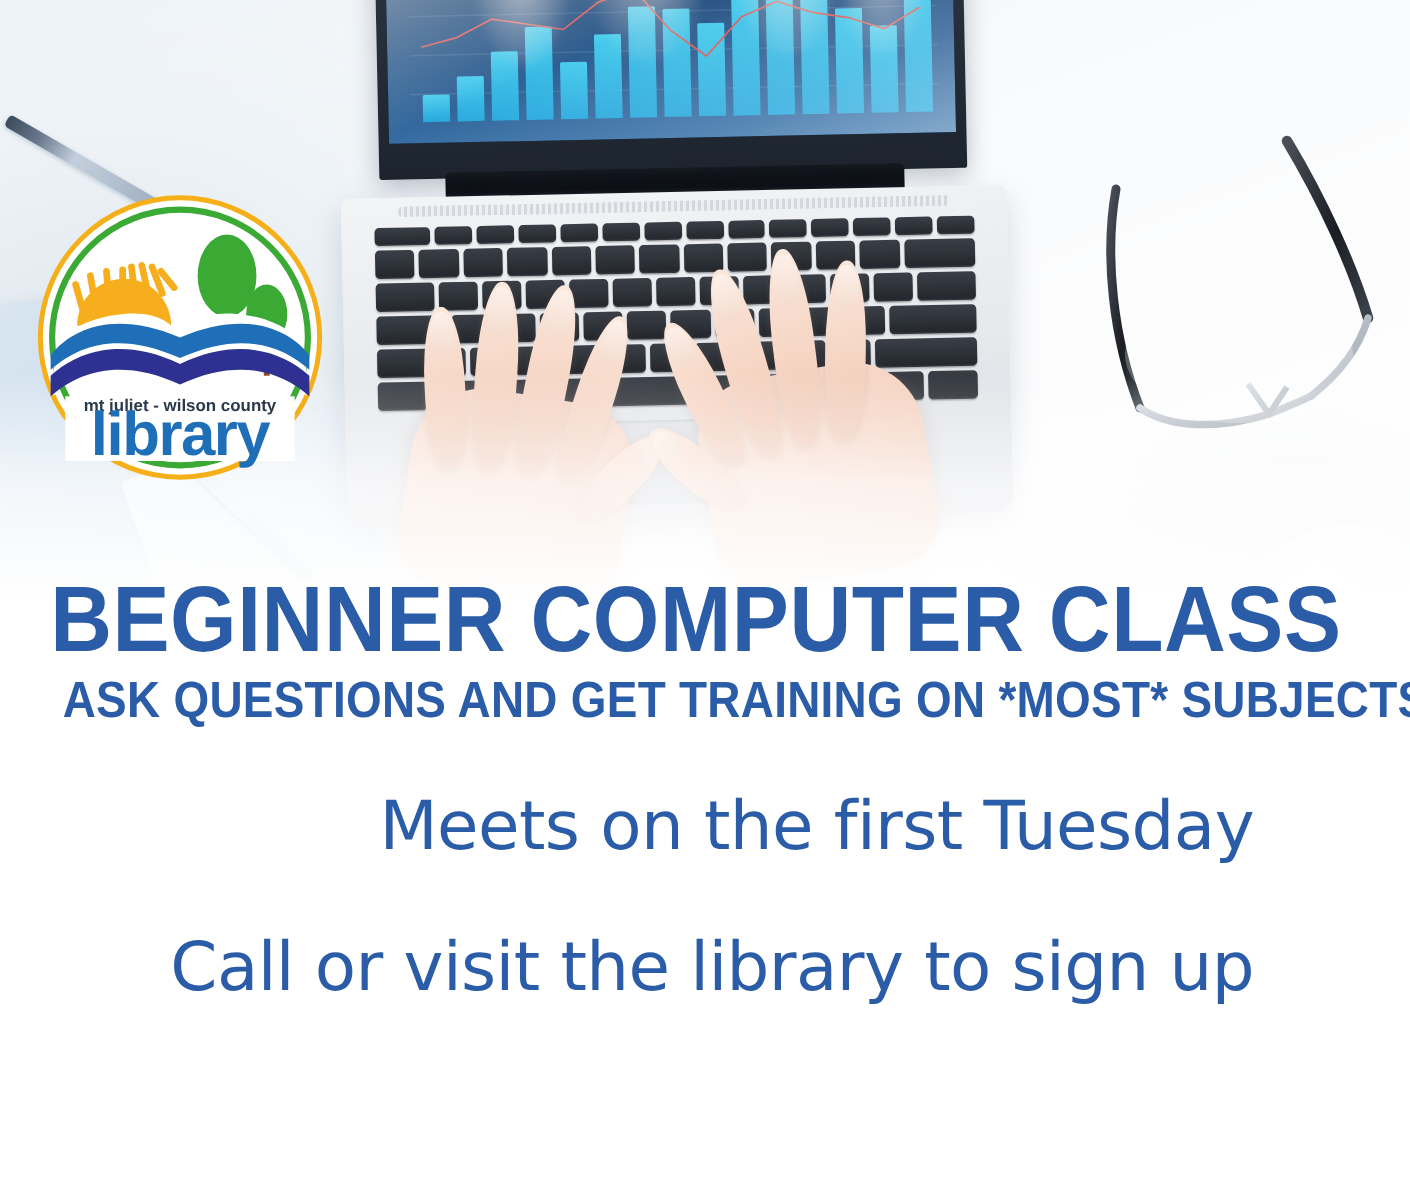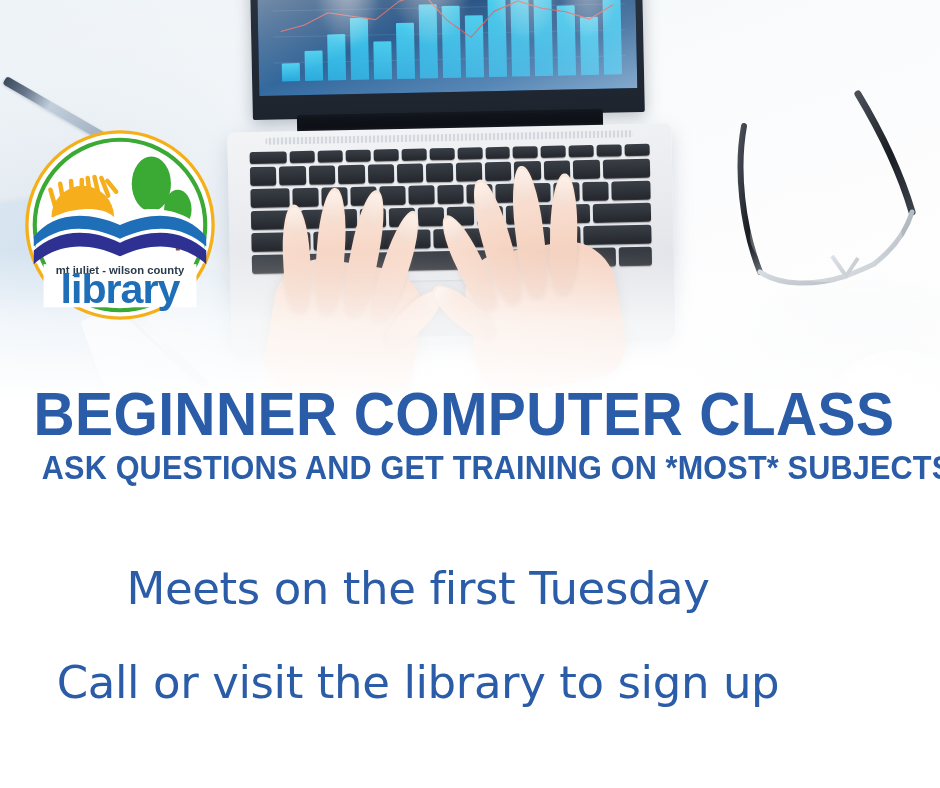--- a/index.html
+++ b/index.html
@@ -159,22 +159,22 @@
     letter-spacing:.2px; color:#2B5CA8;
     transform:scaleX(.90); transform-origin:center;
     margin-top:4px; white-space:nowrap;
   }
   .para {
     font-family:"DejaVu Sans", sans-serif;
     font-weight:400; color:#2B5CA8;
     font-size:45px; line-height:1.08;
     letter-spacing:-.4px;
   }
-  .para-meets { margin-top:78px; }
-  .para-call  { margin-top:46px; }
+  .para-meets { margin-top:40px;text-align:right; }
+  .para-call  { margin-top:46px;text-align:right; }
 
   
   .logo {
     position:absolute; left:22px; top:127px; width:196px; height:196px; z-index:50;
   }
 </style>
 </head>
 <body>
 
 <div id="flyer">

